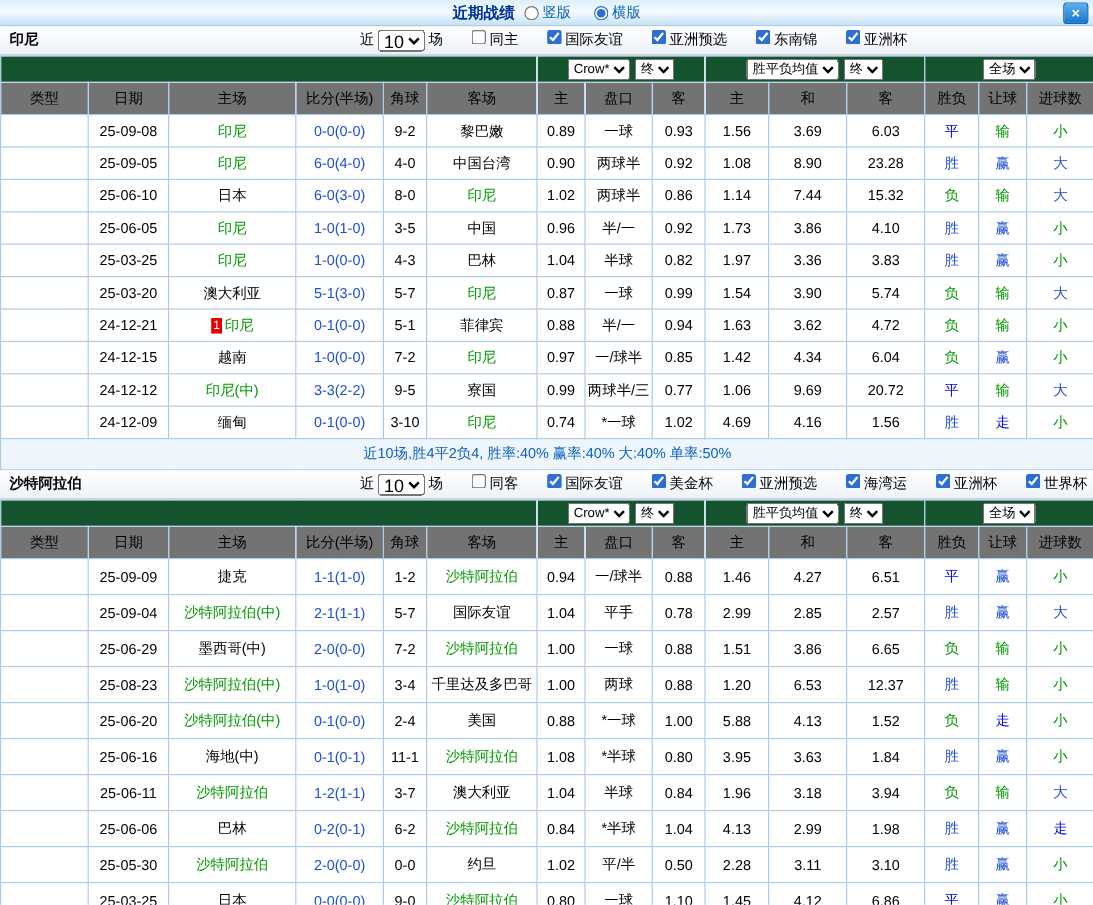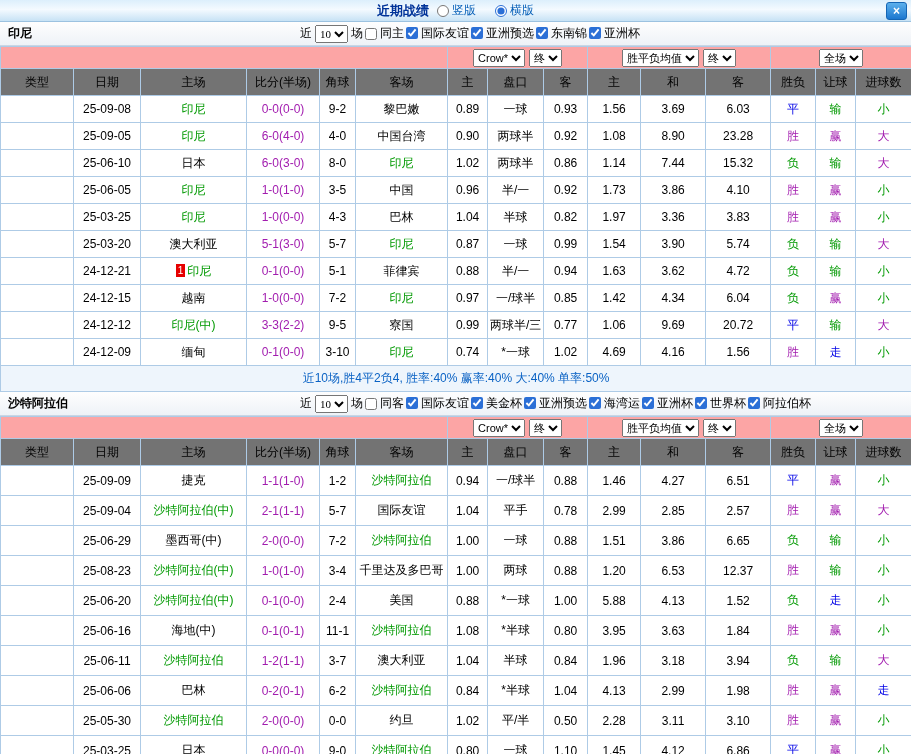--- a/index.html
+++ b/index.html
@@ -13,40 +13,40 @@
   .radio-wrap label{display:inline-flex;align-items:center;cursor:pointer}
   input[type=radio],input[type=checkbox]{accent-color:#2b6fd6;width:12px;height:12px;margin:0 3px 0 0;vertical-align:middle}
   .close-btn{position:absolute;right:4px;top:2px;width:21px;height:18px;border-radius:3px;
     background:linear-gradient(#5cb0ec,#1b77cf);border:1px solid #1465b4;color:#fff;
     font-weight:bold;font-size:12px;line-height:16px;text-align:center;cursor:pointer}
   
   .teambar{height:24px;background:linear-gradient(#fefefe,#eef2f7);border-bottom:1px solid #c9d6e4;
     position:relative;display:flex;align-items:center}
   .teambar .tname{font-weight:bold;padding-left:8px}
   .filters{position:absolute;left:300px;top:0;height:100%;display:flex;align-items:center;white-space:nowrap}
-  .filters select{font-family:Liberation Serif, serif;font-size:11px;height:18px;margin:0 3px}
-  .chk{display:inline-flex;align-items:center;margin-left:2px}
+  .filters select{font-family:Liberation Sans, sans-serif;font-size:15px;height:18px;margin:0 3px}
+  .chk{display:inline-flex;margin-left:24px}
   
   table.grid{width:911px;border-collapse:collapse;table-layout:fixed}
   .grid th,.grid td{border:1px solid #aecbe6;text-align:center;overflow:hidden;white-space:nowrap;font-weight:normal;font-size:12px}
   .grid thead th{height:27px;background:#737373}
-  .grid tr.ctrl td{height:22px;background:#fca5a5;border-bottom:0}
+  .grid tr.ctrl td{height:22px;background:#14532d;border-bottom:0}
   .grid tr.ctrl select{font-family:"Liberation Sans",sans-serif;font-size:11px;height:18px;max-width:96%;margin:0 2px}
   .grid tbody td{background:#fff}
   .s0 tbody td{height:27px}
   .s1 tbody td{height:30px}
   .sum td{height:26px;background:#eef5fc;color:#0a62c4}
   
   .type{color:#fff}
   .t-blue{background:#3a6fd0}
   .t-green{background:#2fb33a}
   .t-navy{background:#30309c}
   .t-olive{background:#909300}
   
-  .c-red{color:#a21caf}
+  .c-red{color:#1d4ed8}
   .c-green{color:#009900}
   .c-blue{color:#0000e6}
   .badge{display:inline-block;background:#e60000;color:#fff;font-size:10px;line-height:13px;
     padding:0 2px;margin-right:2px;vertical-align:1px}
 </style>
 </head>
 <body>
 
 <div class="topbar">
   <span class="title">近期战绩</span>

